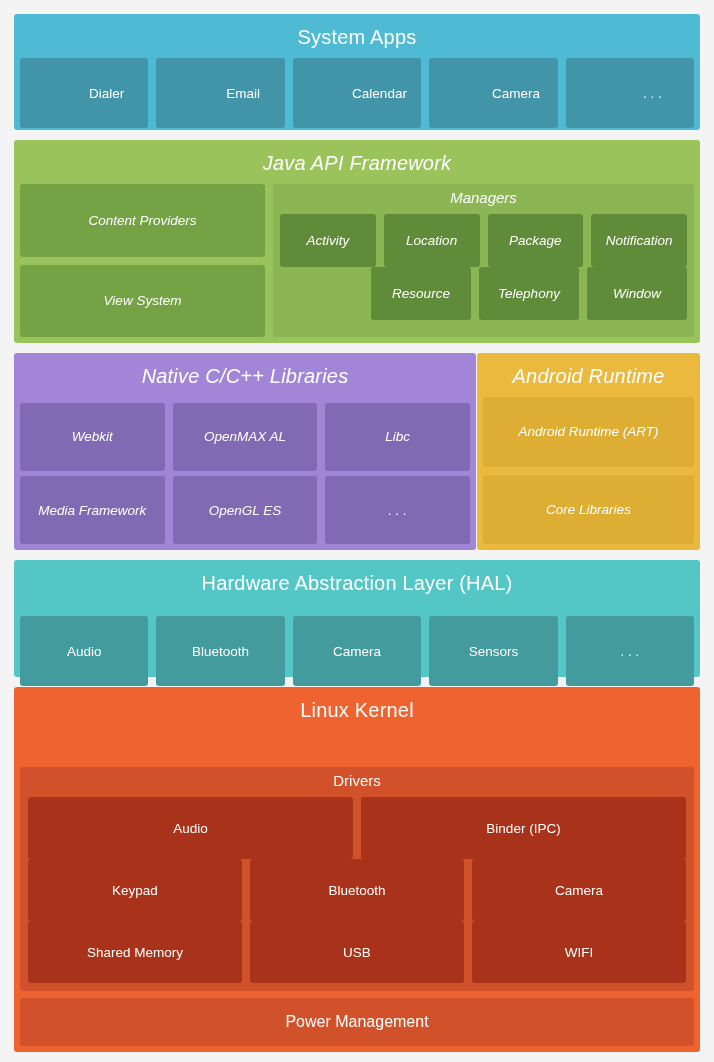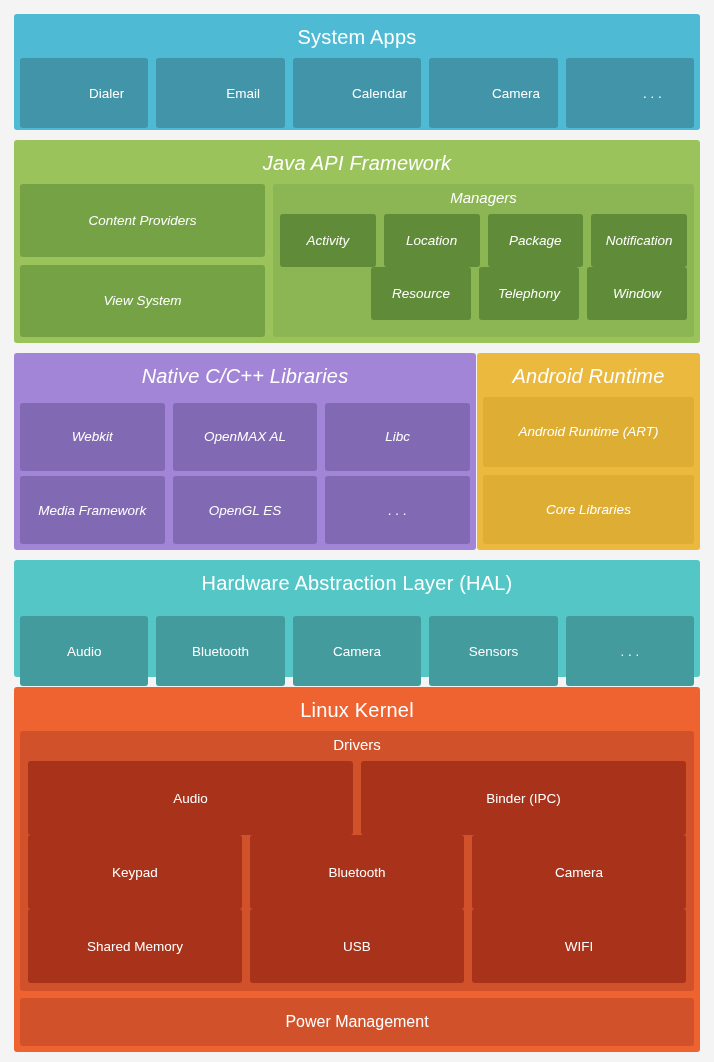--- a/index.html
+++ b/index.html
@@ -109,21 +109,21 @@
     gap: 8px;
     flex: 1;
   }
   #panel-runtime .cell { background: #ddae33; flex: 1 1 0; }
 
   
   #panel-hal { background: #55c6c6; height: 117px; gap: 12px; }
   #panel-hal .cell { background: #439b9e; height: 70px; }
 
   
-  #panel-kernel { background: #ef6330; flex: 1; }
+  #panel-kernel { background: #ef6330; flex: 1; gap: 36px; }
   .kernel-body { display: flex; flex-direction: column; gap: 7px; flex: 1; }
   .drivers-panel {
     box-sizing: border-box;
     background: #d1512a;
     border-radius: 3px;
     padding: 0 8px 8px 8px;
     display: flex;
     flex-direction: column;
     flex: 1;
   }

